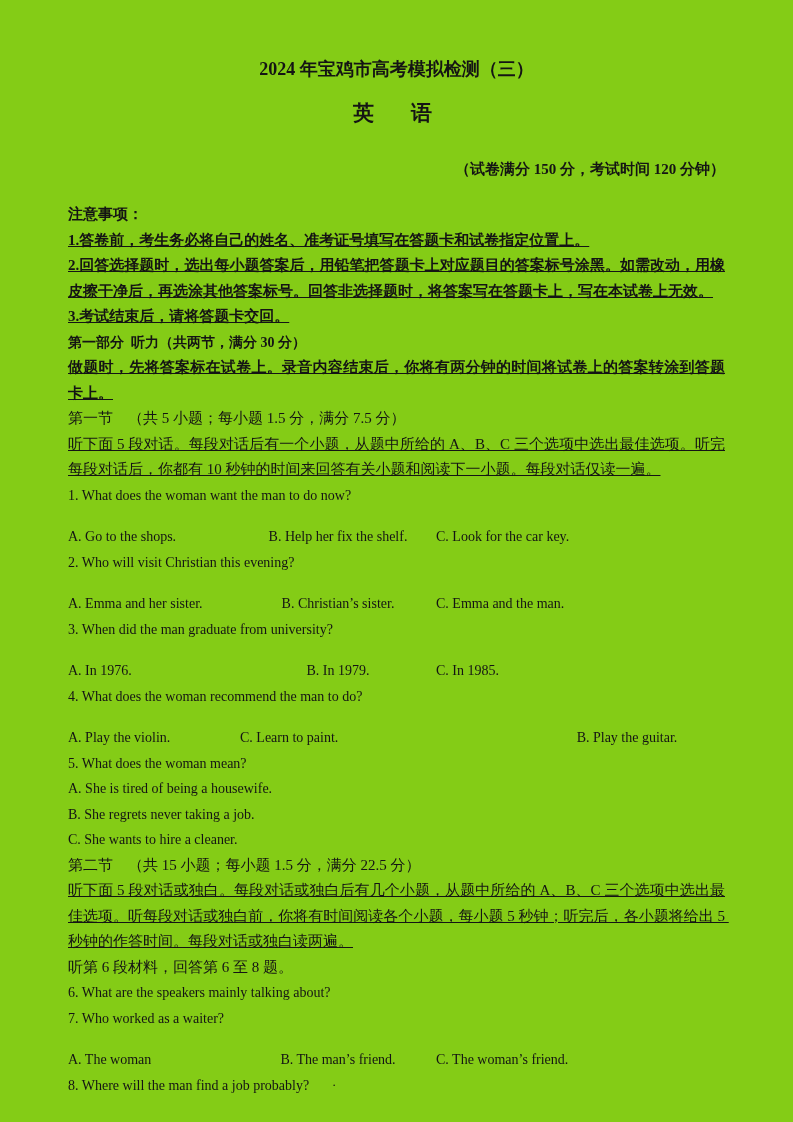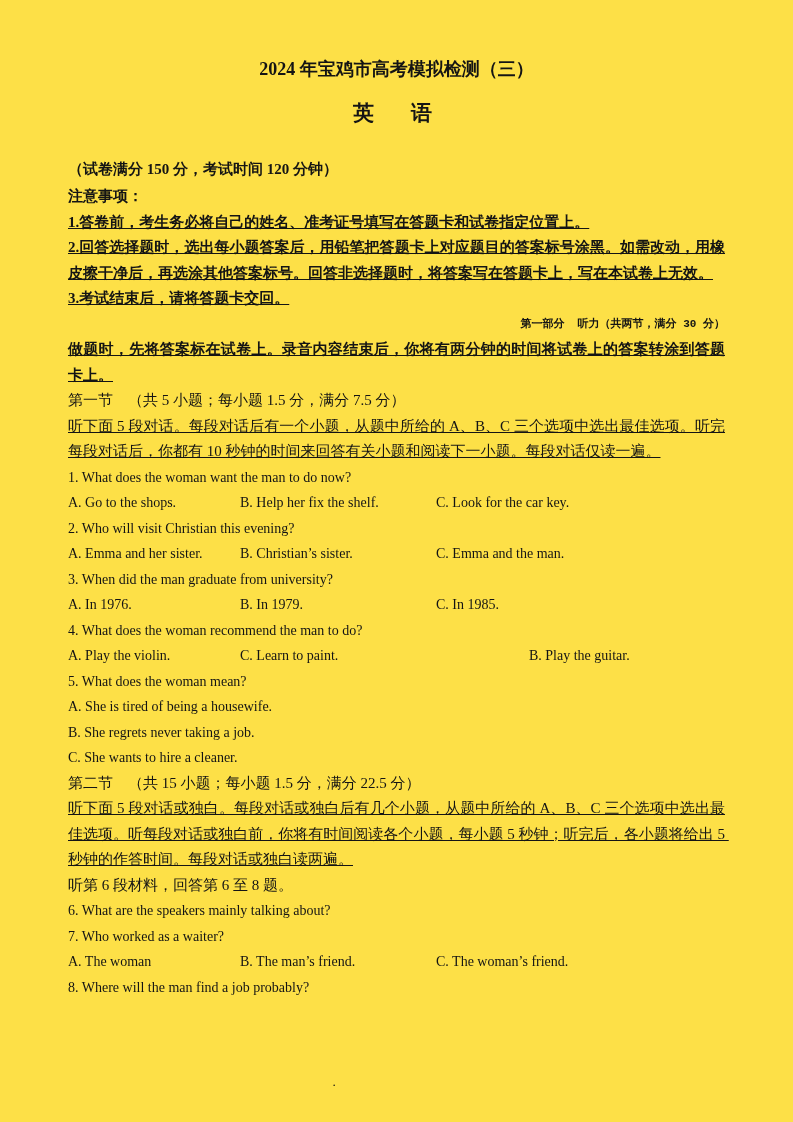--- a/index.html
+++ b/index.html
@@ -2,21 +2,21 @@
 <html><head>
 <meta charset="utf-8">
 <style>
   html, body { margin: 0; padding: 0; background: #ffffff; }
   .page {
     position: relative;
     width: 793px;
     height: 1122px;
     box-sizing: border-box;
     padding: 56px 68px 40px 68px;
-    background: #fde047;
+    background: #84cc16;
     color: #141414;
     font-family: "Liberation Serif", "DejaVu Serif", serif;
     overflow: hidden;
   }
   p { margin: 0; }
   .bold { font-weight: 700; }
   .just { text-align: justify; text-decoration: underline; }
   .title {
     font-size: 18px;
     font-weight: 700;
@@ -30,51 +30,50 @@
     font-weight: 700;
     text-align: center;
     line-height: 30px;
     letter-spacing: 8px;
     margin: 0 0 28px 0;
     white-space: pre-wrap;
   }
   .meta {
     font-size: 15px;
     font-weight: 700;
-    text-align: left;
+    text-align: right;
     line-height: 26px;
-    margin-bottom: 2px;
+    margin-bottom: 20px;
     white-space: pre-wrap;
   }
   .zh {
     font-size: 15px;
     line-height: 25.5px;
     white-space: pre-wrap;
   }
   .en {
     font-size: 14px;
     line-height: 25.5px;
     white-space: pre-wrap;
   }
   .part-heading {
-    font-size: 11px;
+    font-size: 14px;
     font-weight: 700;
-    text-align: right;
+    text-align: left;
     line-height: 25.5px;
     white-space: pre-wrap;
-    font-family: Liberation Mono, monospace;
   }
   .opts {
     display: flex;
     font-size: 14px;
     line-height: 25.5px;
   }
-  .opt { white-space: pre-wrap; }
+  .opt { white-space: pre-wrap; margin-top: 16px; }
   .opt.c1 { width: 172px; }
-  .opt.c2 { width: 196px; }
+  .opt.c2 { width: 196px; text-align: center; }
   .opt.c3 { flex: 1; }
   .footer-mark {
     position: absolute;
     left: 332px;
     top: 1078px;
     font-size: 13px;
     line-height: 13px;
   }
 </style>
 </head>

